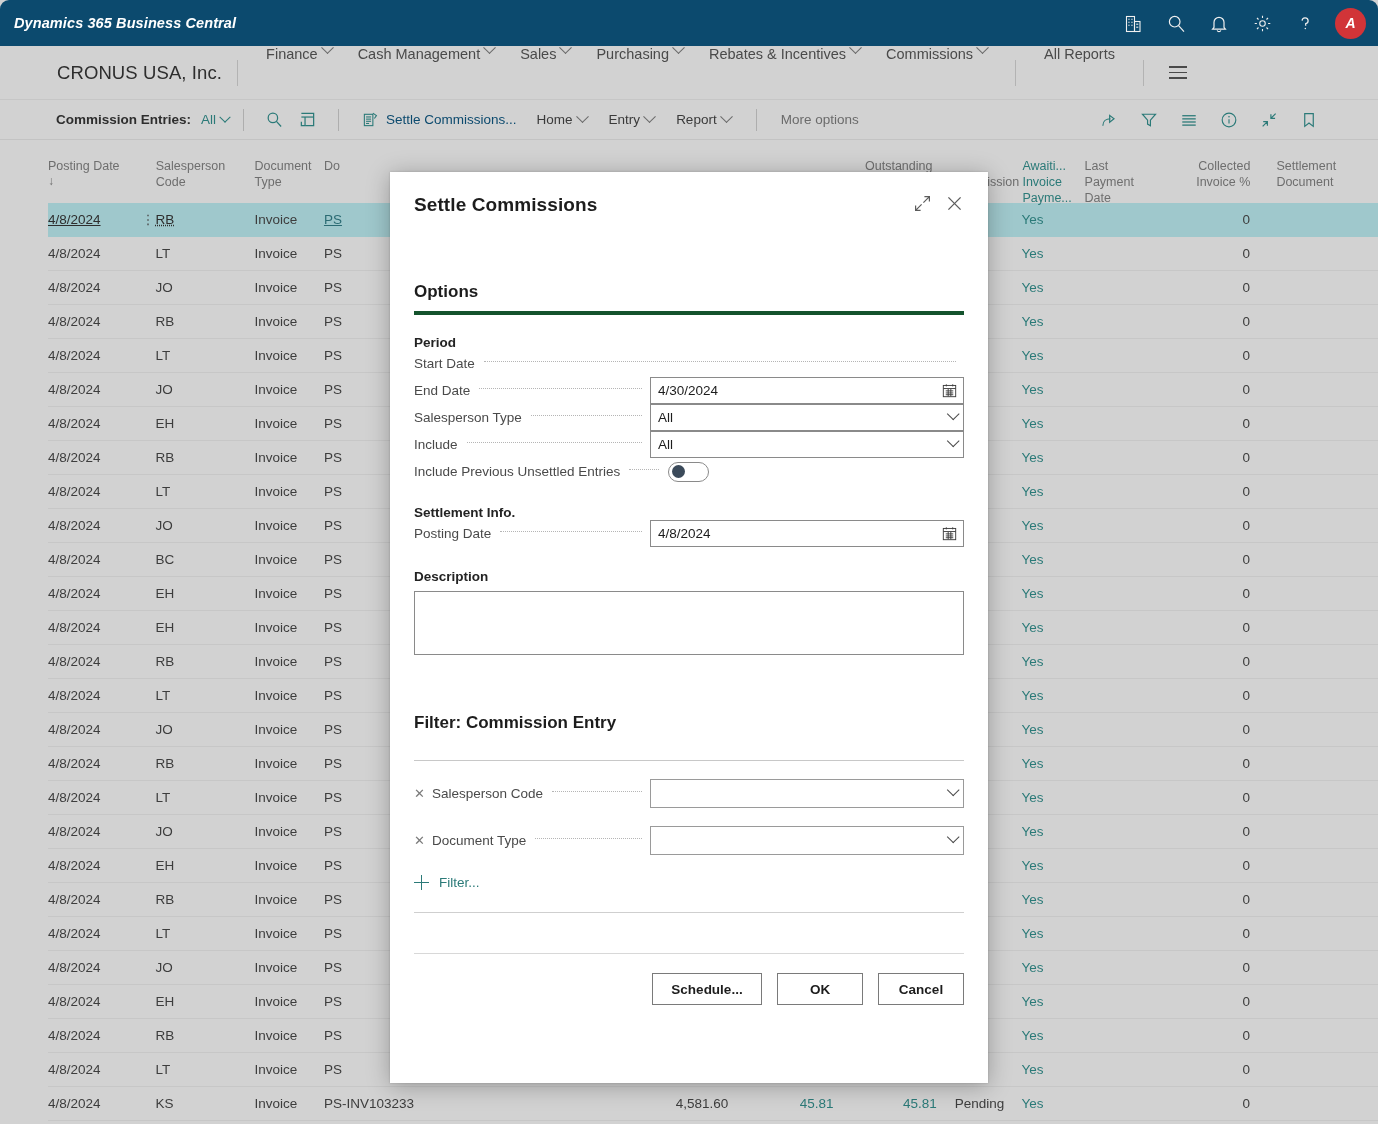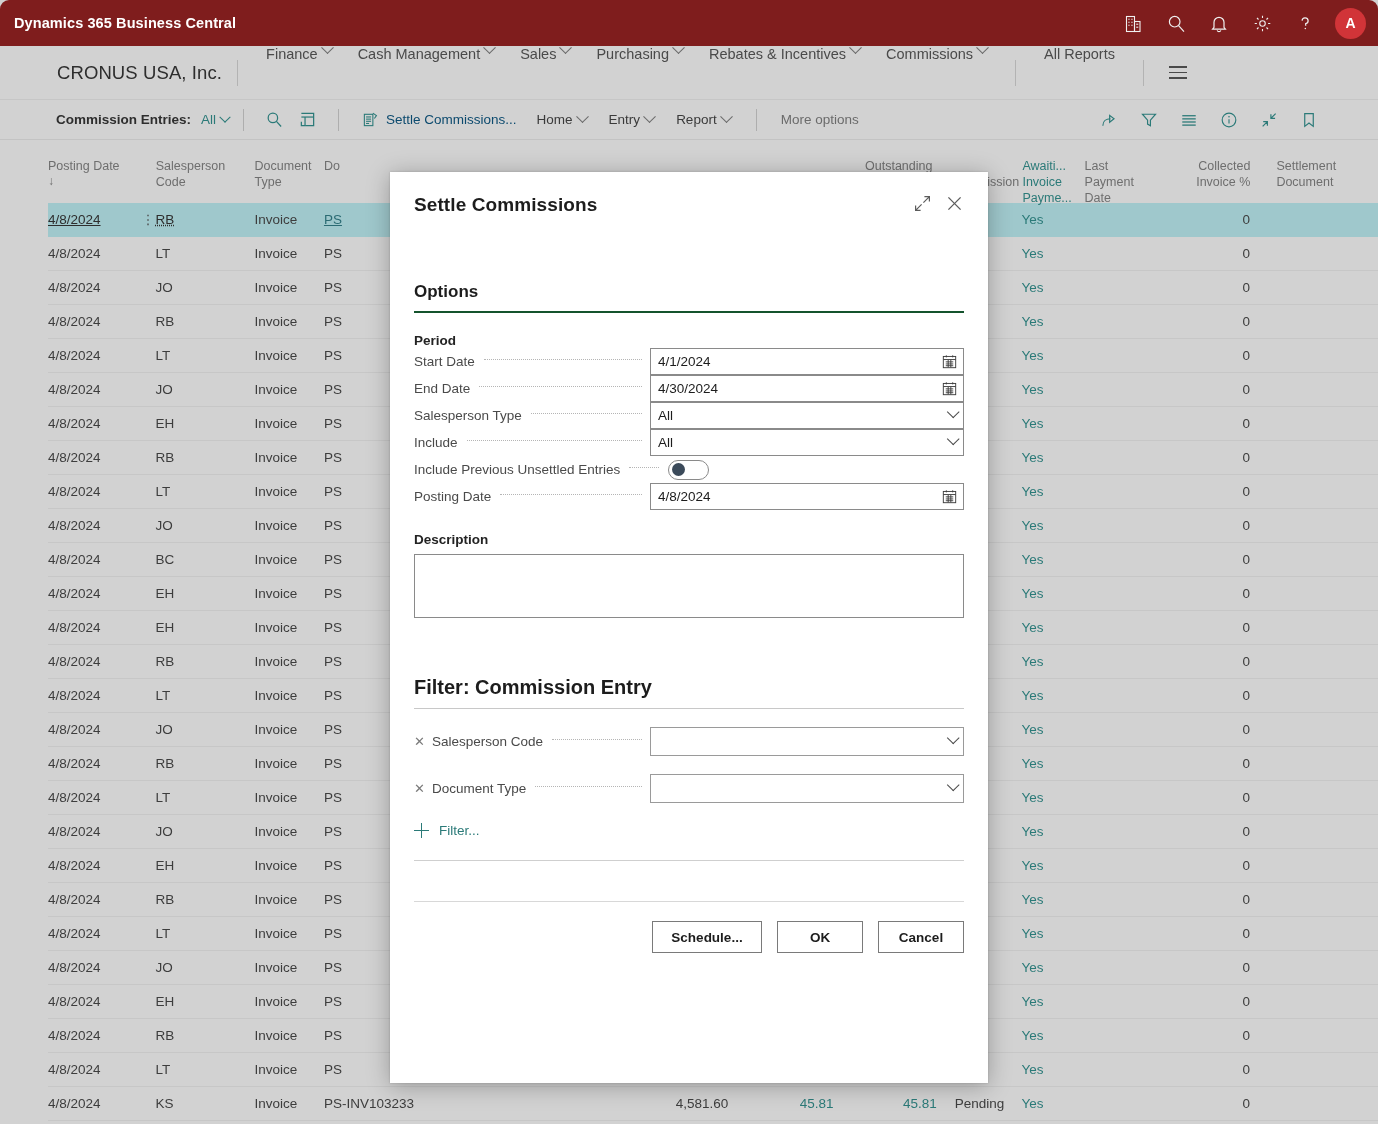--- a/index.html
+++ b/index.html
@@ -7,24 +7,25 @@
     margin: 0; padding: 0;
     width: 1378px; height: 1124px;
     overflow: hidden;
     font-family: "Liberation Sans", sans-serif;
     background: #d2d2d2;
   }
 
   
   .titlebar {
     position: absolute; left: 0; top: 0; width: 1378px; height: 46px;
-    background: #7f1d1d;
+    background: #0c4a6e;
     border-top-left-radius: 9px; border-top-right-radius: 9px;
     display: flex; align-items: center;
     color: #ffffff;
+    font-style: italic;
   }
   .titlebar-title {
     font-size: 14.5px; font-weight: bold; letter-spacing: .1px;
     margin-left: 14px; color: #ffffff;
   }
   .titlebar-right {
     margin-left: auto; display: flex; align-items: center; gap: 9px;
     padding-right: 12px;
   }
   .tb-icon {
@@ -164,21 +165,21 @@
   }
   .modal-title {
     font-size: 19px; font-weight: bold; color: #1d1d1d; letter-spacing: .1px;
   }
   .modal-head-actions { margin-left: auto; display: flex; align-items: center; gap: 13px; }
   .mh-btn { color: #5c5c5c; display: flex; align-items: center; justify-content: center; }
 
   .modal-body { padding: 0 24px; }
   .section-title {
     font-size: 17px; font-weight: bold; color: #1d1d1d;
-    margin-top: 66px; padding-bottom: 9px; border-bottom: 2px solid #14532d;
+    margin-top: 66px; padding-bottom: 9px; border-bottom: 4px solid #14532d;
   }
   .subhead {
     font-size: 13.5px; font-weight: bold; color: #232323; margin-top: 20px;
   }
   .field {
     display: flex; align-items: center; margin-top: 0; height: 27px;
   }
   .field-label {
     font-size: 13.5px; color: #4a4a4a; white-space: nowrap;
   }
@@ -210,22 +211,22 @@
 
   .desc-label {
     font-size: 13.5px; font-weight: bold; color: #232323; margin-top: 22px;
   }
   .desc-box {
     margin-top: 7px; width: 550px; height: 64px;
     border: 1px solid #8a8a8a; background: #fff;
   }
 
   .filter-title {
-    font-size: 20px; font-weight: bold; color: #1d1d1d;
-    margin-top: 58px; padding-bottom: 9px; border-bottom: 1px solid #c8c8c8;
+    font-size: 17px; font-weight: bold; color: #1d1d1d;
+    margin-top: 58px; padding-bottom: 27px; border-bottom: 1px solid #c8c8c8;
   }
   .filter-field { display: flex; align-items: center; margin-top: 18px; height: 29px; }
   .fx {
     font-size: 13px; color: #7a7a7a; margin-right: 7px; line-height: 1;
   }
   .filter-ctl {
     width: 314px; height: 29px; border: 1px solid #9a9a9a; background: #fff;
     display: flex; align-items: center; padding: 0 6px 0 7px; flex: none;
   }
   .filter-ctl .val { flex: 1; font-size: 13.5px; color: #1d1d1d; }
@@ -949,36 +950,20 @@
   </div>
 
   <div class="modal-body">
     <div class="section-title">Options</div>
 
     <div class="subhead">Period</div>
 
     <div class="field">
       <span class="field-label">Start Date</span>
       <span class="dots"></span>
-      <div class="ctl">
-        <span class="val">4/1/2024</span>
-        <span class="ctl-icon">
-          <svg width="15" height="15" viewBox="0 0 16 16" fill="none" stroke="#3d3d3d" stroke-width="1">
-            <rect x="1.4" y="2.6" width="13.2" height="12"></rect>
-            <line x1="1.4" y1="5.9" x2="14.6" y2="5.9"></line>
-            <line x1="4.6" y1="1.4" x2="4.6" y2="3.6"></line>
-              <line x1="11.4" y1="1.4" x2="11.4" y2="3.6"></line>
-            <line x1="4" y1="8.4" x2="12" y2="8.4"></line>
-              <line x1="4" y1="10.6" x2="12" y2="10.6"></line>
-              <line x1="4" y1="12.5" x2="12" y2="12.5"></line>
-            <line x1="6.6" y1="6.4" x2="6.6" y2="14.2"></line>
-              <line x1="9.4" y1="6.4" x2="9.4" y2="14.2"></line>
-          </svg>
-        </span>
-      </div>
     </div>
 
     <div class="field">
       <span class="field-label">End Date</span>
       <span class="dots"></span>
       <div class="ctl">
         <span class="val">4/30/2024</span>
         <span class="ctl-icon">
           <svg width="15" height="15" viewBox="0 0 16 16" fill="none" stroke="#3d3d3d" stroke-width="1">
             <rect x="1.4" y="2.6" width="13.2" height="12"></rect>
@@ -1015,20 +1000,21 @@
     </div>
 
     <div class="field toggle-field" style="width:295px;">
       <span class="field-label">Include Previous Unsettled Entries</span>
       <span class="dots"></span>
       <div class="toggle">
         <span class="knob"></span>
       </div>
     </div>
 
+    <div class="subhead">Settlement Info.</div>
 
     <div class="field">
       <span class="field-label">Posting Date</span>
       <span class="dots"></span>
       <div class="ctl">
         <span class="val">4/8/2024</span>
         <span class="ctl-icon">
           <svg width="15" height="15" viewBox="0 0 16 16" fill="none" stroke="#3d3d3d" stroke-width="1">
             <rect x="1.4" y="2.6" width="13.2" height="12"></rect>
             <line x1="1.4" y1="5.9" x2="14.6" y2="5.9"></line>

